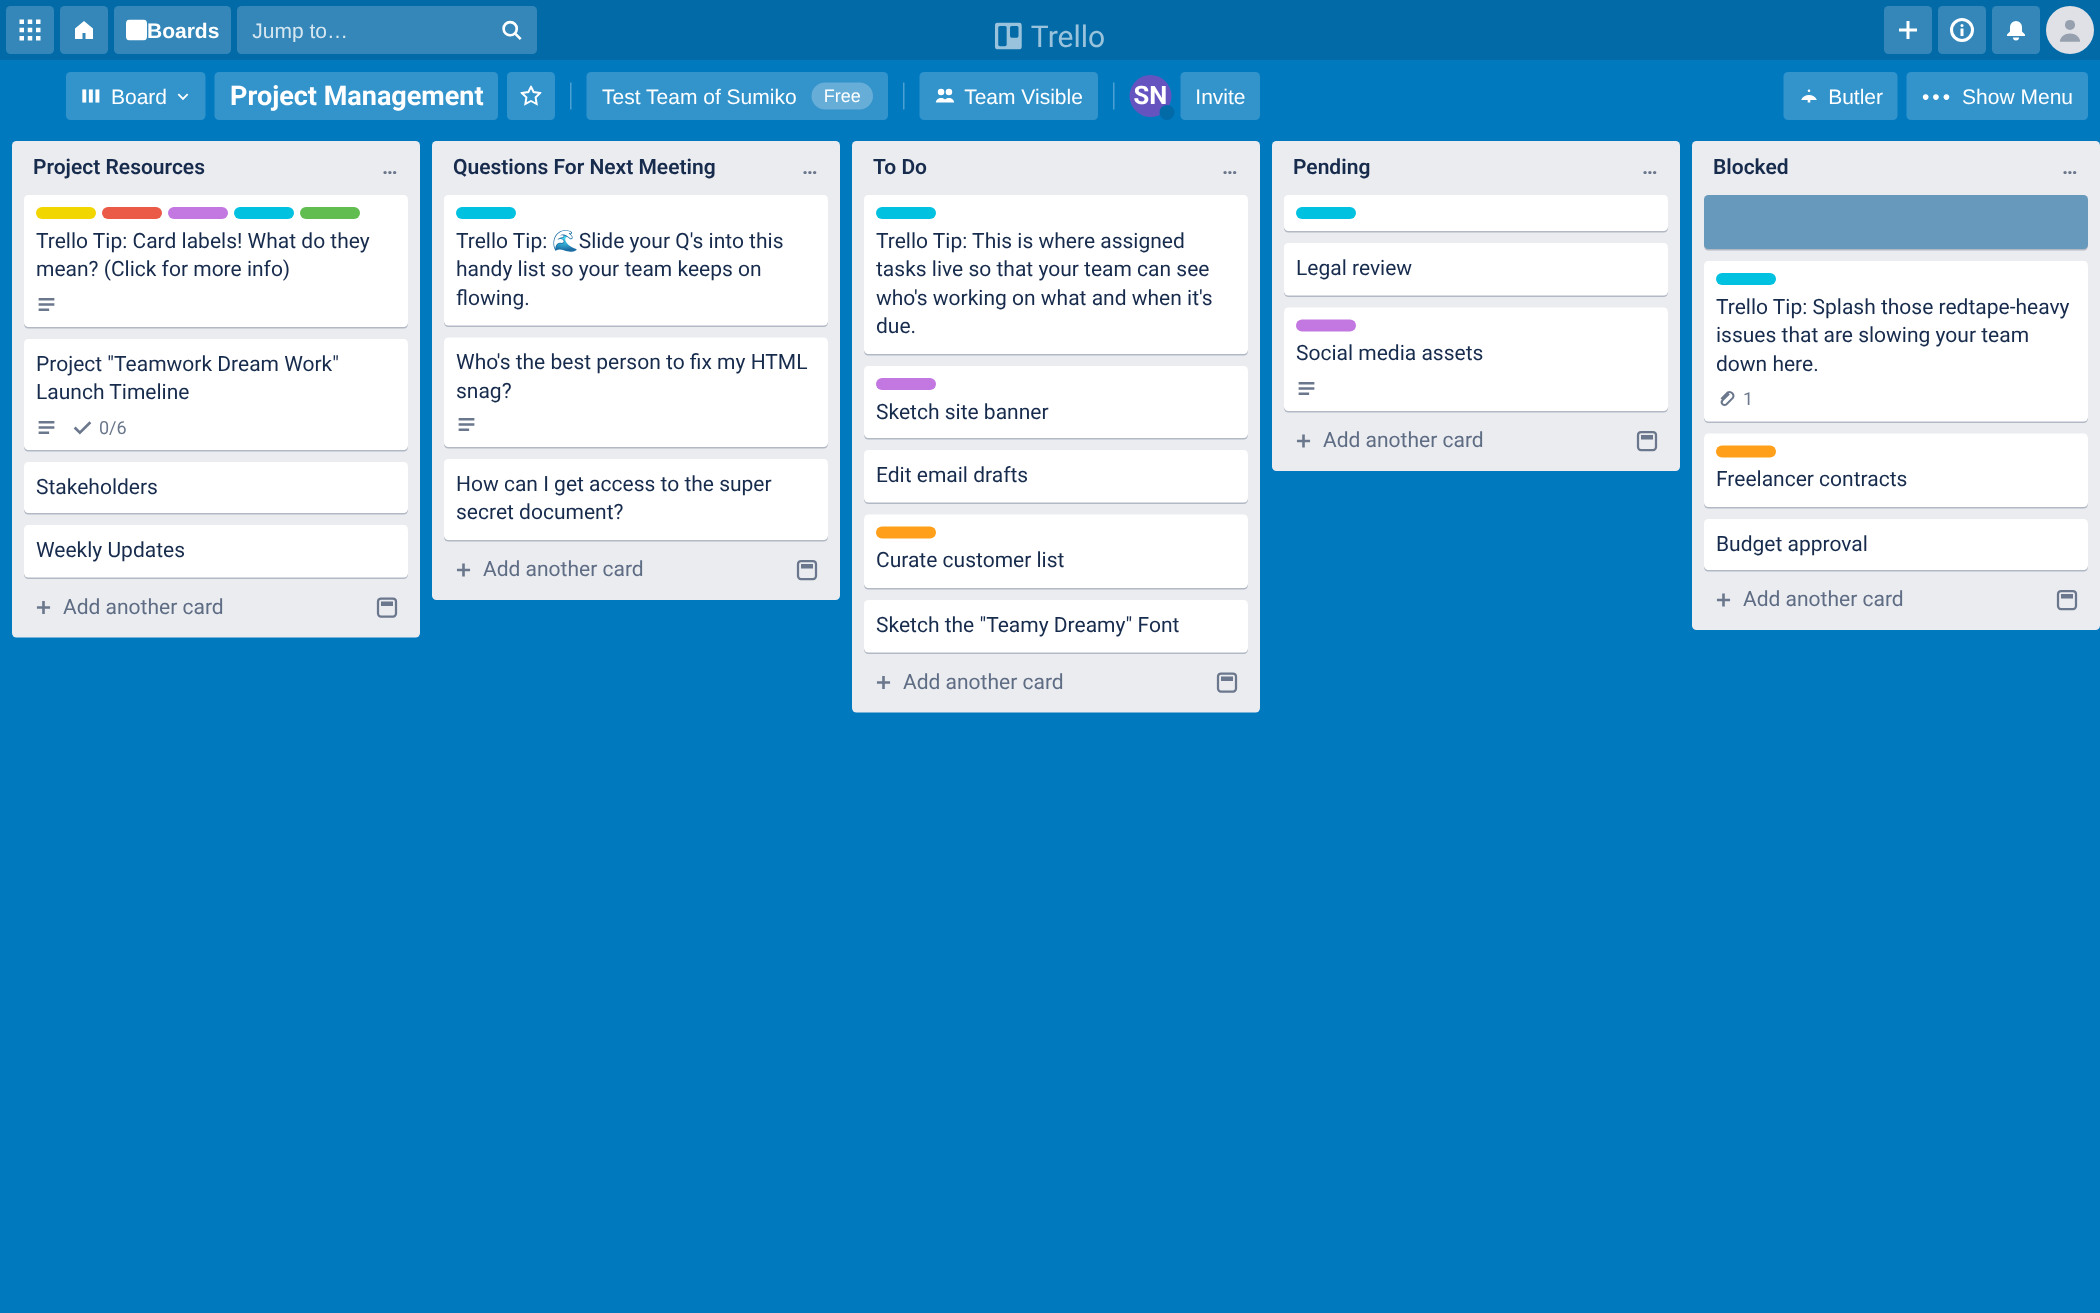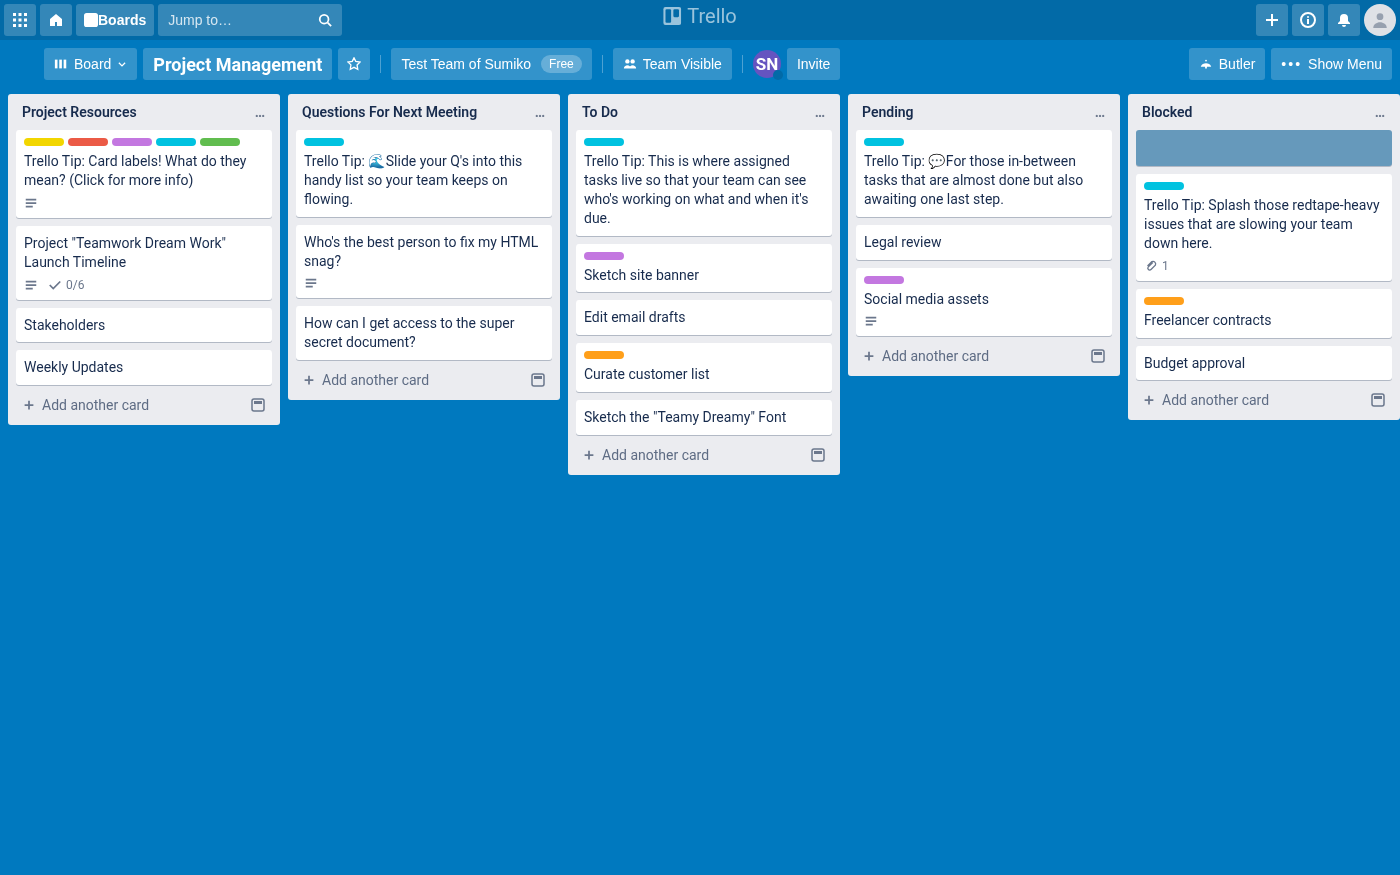--- a/index.html
+++ b/index.html
@@ -10,21 +10,21 @@
     height: 875px;
     overflow: hidden;
     color: #172b4d;
     font-size: 14px;
   }
   
   .top-header {
     height: 40px;
     background: #026aa7;
     display: flex;
-    align-items: flex-start;
+    align-items: flex-end;
     padding: 4px;
     gap: 4px;
   }
   .hbtn {
     background: rgba(255,255,255,0.2);
     border: none;
     height: 32px;
     min-width: 32px;
     border-radius: 3px;
     color: #fff;
@@ -34,21 +34,21 @@
     cursor: pointer;
     padding: 0 8px;
     font-size: 14px;
     font-weight: 700;
   }
   .hbtn.icon-only { padding: 0; width: 32px; }
   .search-box {
     background: rgba(255,255,255,0.2);
     border: none;
     height: 32px;
-    width: 184px;
+    width: 200px;
     border-radius: 3px;
     color: #fff;
     padding: 0 10px;
     display: flex;
     align-items: center;
     justify-content: space-between;
   }
   .search-box input {
     background: transparent;
     border: none;
@@ -471,21 +471,20 @@
     </div>
     <div class="list">
       <div class="list-header">
     <span>Pending</span>
     <span class="list-menu">…</span>
   </div>
       <div class="card">
         <div class="labels">
           <span class="label sky"></span>
         </div>
-        <div class="card-text">Trello Tip: 💬For those in-between tasks that are almost done but also awaiting one last step.</div>
       </div>
       <div class="card">
         <div class="card-text">Legal review</div>
       </div>
       <div class="card">
         <div class="labels">
           <span class="label purple"></span>
         </div>
         <div class="card-text">Social media assets</div>
         <div class="badges">

